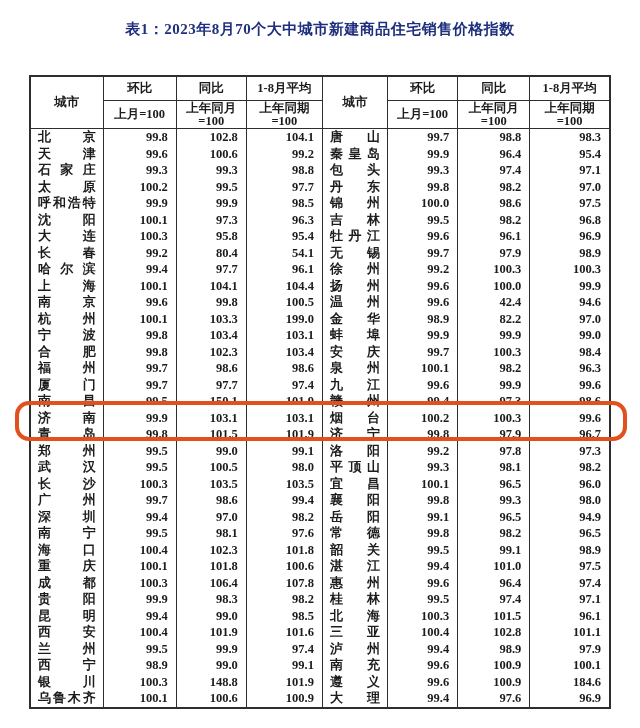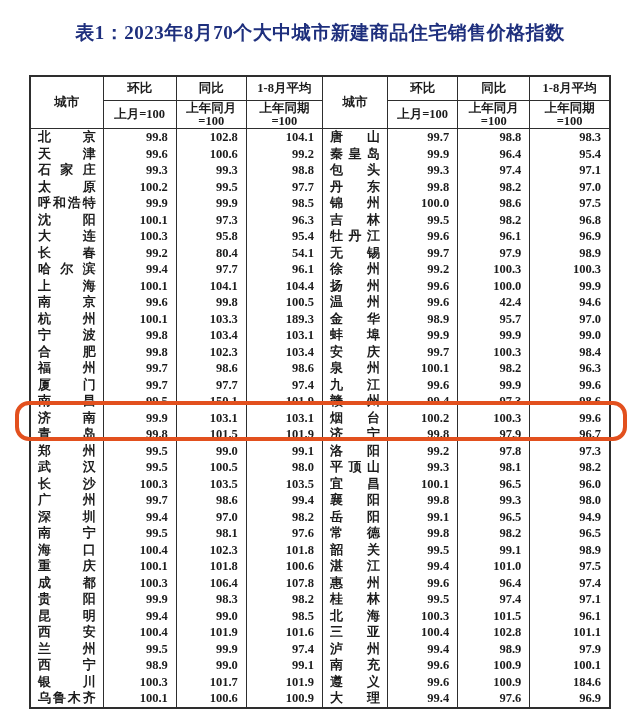--- a/index.html
+++ b/index.html
@@ -14,21 +14,21 @@
     overflow: hidden;
     font-family: "Liberation Serif", "DejaVu Serif", serif;
     color: #1c1c1c;
   }
   .title {
     position: absolute;
     top: 20px;
     left: 0;
     width: 640px;
     text-align: center;
-    font-size: 19px;
+    font-size: 15px;
     font-weight: 700;
     letter-spacing: 0.5px;
     color: #1e2f7d;
   }
   .table-wrap {
     position: absolute;
     left: 29px;
     top: 75px;
     width: 583px;
   }
@@ -353,29 +353,29 @@
         </tr>
         <tr>
           <td class="city-td">
             <div class="city">
               <span>杭</span>
               <span>州</span>
             </div>
           </td>
           <td class="num">100.1</td>
           <td class="num">103.3</td>
-          <td class="num">189.3</td>
+          <td class="num">199.0</td>
           <td class="city-td">
             <div class="city">
               <span>金</span>
               <span>华</span>
             </div>
           </td>
           <td class="num">98.9</td>
-          <td class="num">95.7</td>
+          <td class="num">82.2</td>
           <td class="num">97.0</td>
         </tr>
         <tr>
           <td class="city-td">
             <div class="city">
               <span>宁</span>
               <span>波</span>
             </div>
           </td>
           <td class="num">99.8</td>
@@ -793,21 +793,21 @@
           <td class="num">100.1</td>
         </tr>
         <tr>
           <td class="city-td">
             <div class="city">
               <span>银</span>
               <span>川</span>
             </div>
           </td>
           <td class="num">100.3</td>
-          <td class="num">101.7</td>
+          <td class="num">148.8</td>
           <td class="num">101.9</td>
           <td class="city-td">
             <div class="city">
               <span>遵</span>
               <span>义</span>
             </div>
           </td>
           <td class="num">99.6</td>
           <td class="num">100.9</td>
           <td class="num">184.6</td>

